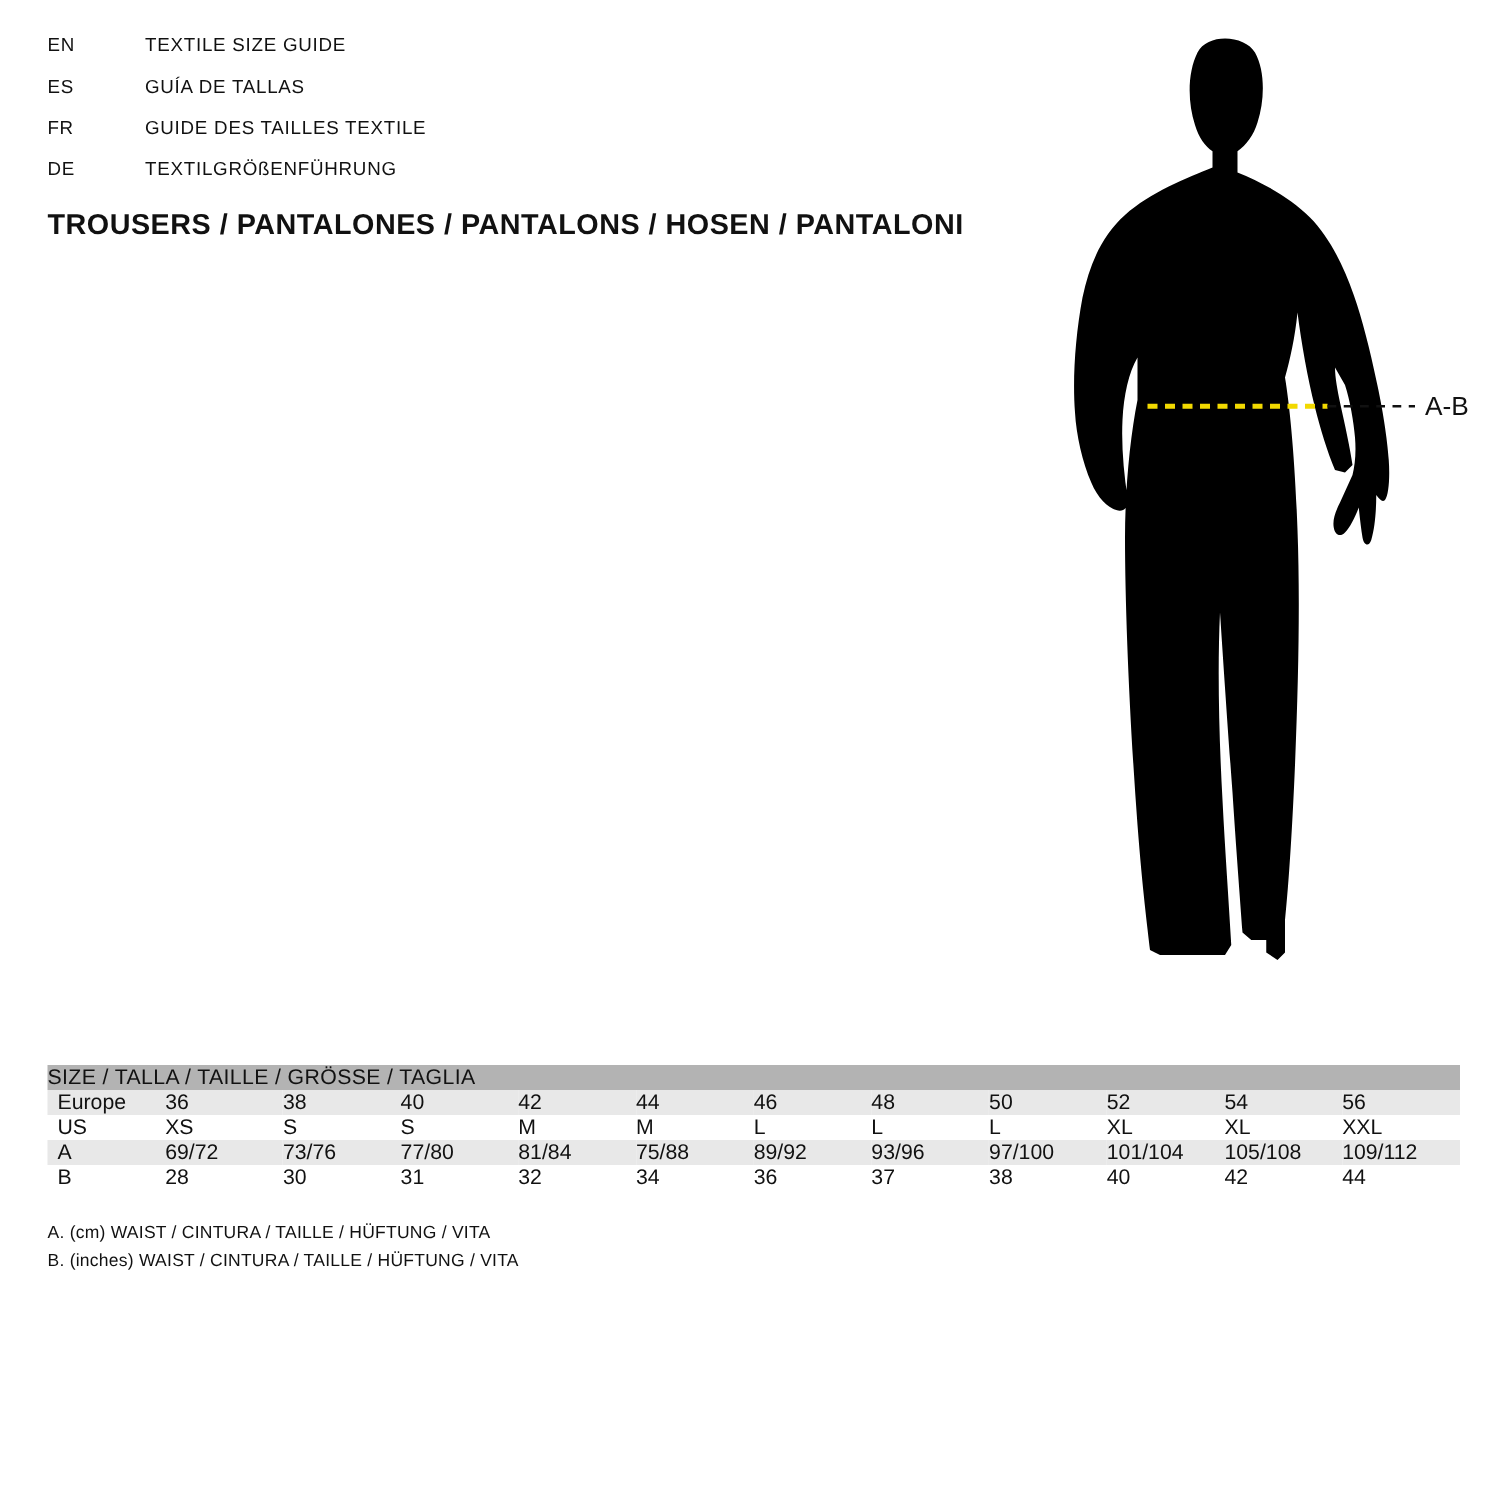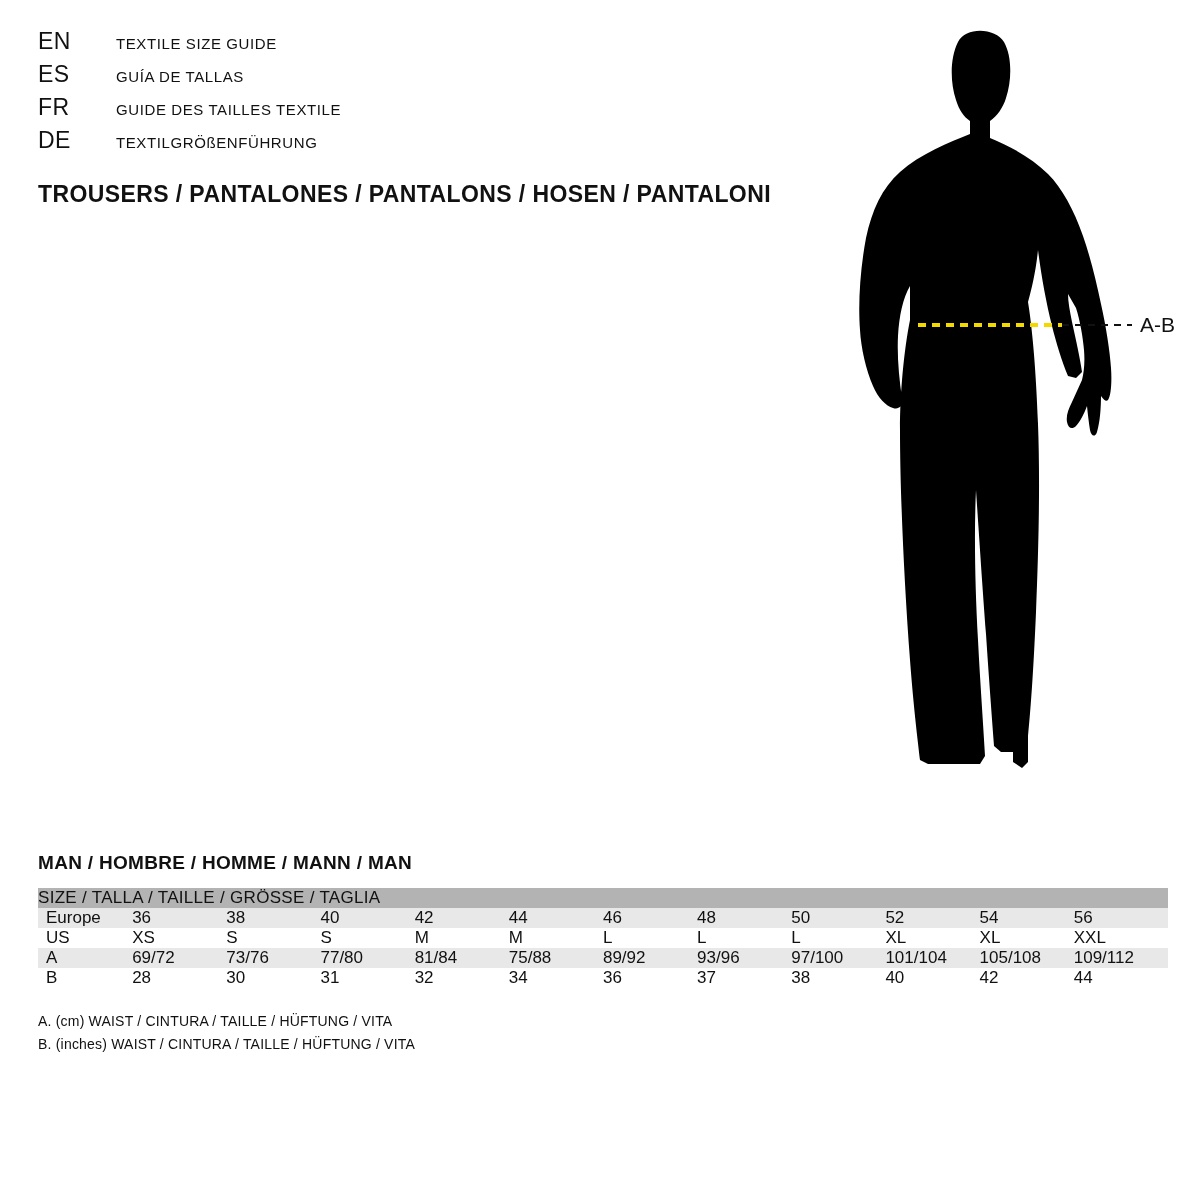--- a/index.html
+++ b/index.html
@@ -23,32 +23,32 @@
     top: 28px;
     width: 760px;
   }
   .lang-row {
     display: flex;
     align-items: baseline;
     height: 33px;
   }
   .lang-code {
     width: 78px;
-    font-size: 23px;
+    font-size: 15px;
     letter-spacing: 0.5px;
     color: #111;
   }
   .lang-text {
     font-size: 15px;
     letter-spacing: 0.6px;
     color: #111;
     white-space: nowrap;
   }
   .garment-line {
-    margin-top: 21px;
+    margin-top: 6px;
     font-size: 23px;
     font-weight: bold;
     letter-spacing: 0.4px;
     color: #111;
     white-space: nowrap;
   }
 
   
   .figure-wrap {
     position: absolute;
@@ -202,21 +202,20 @@
         Z"></path>
     </g>
 
     <line x1="118" y1="305" x2="262" y2="305" stroke="#f2d900" stroke-width="4" stroke-dasharray="8 6"></line>
     <line x1="262" y1="305" x2="332" y2="305" stroke="#111111" stroke-width="2" stroke-dasharray="7 6"></line>
     <text x="340" y="312" font-family="Liberation Sans, sans-serif" font-size="21" fill="#111111">A-B</text>
   </svg>
 </div>
 
 <div class="table-section">
-  <div class="table-caption">MAN / HOMBRE / HOMME / MANN / MAN</div>
 
   <table class="size-table">
     <tbody>
       <tr class="hdr-row">
         <td colspan="12">SIZE / TALLA / TAILLE / GRÖSSE / TAGLIA</td>
       </tr>
 
       <tr class="row-alt">
         <td class="lbl">Europe</td>
         <td class="val">36</td>

